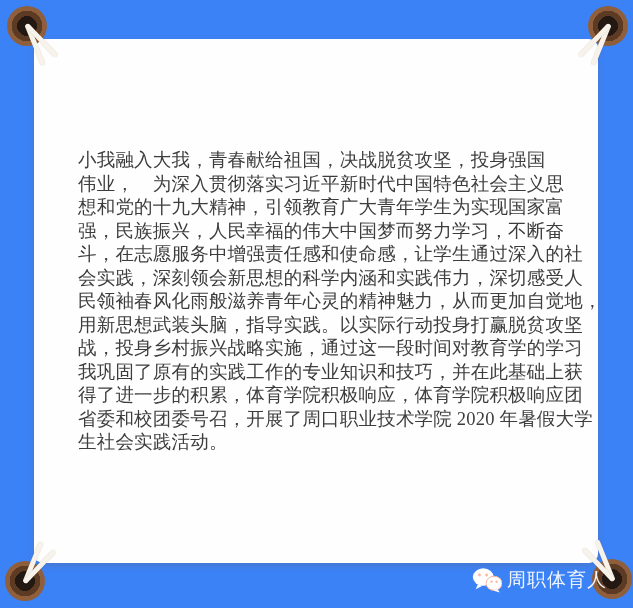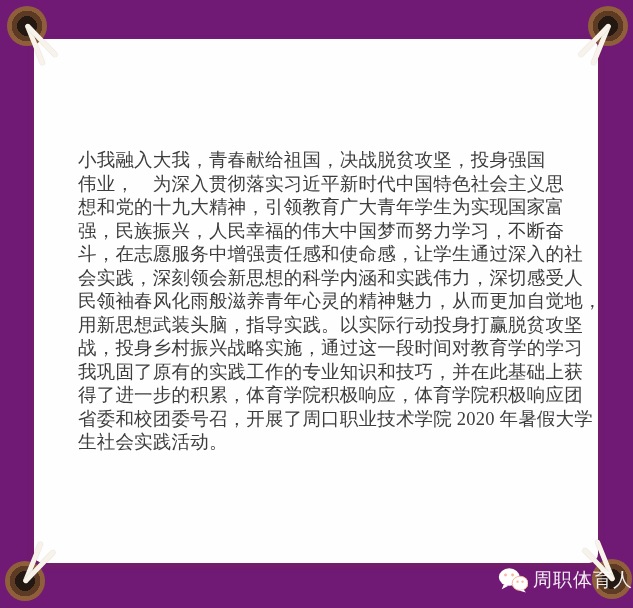--- a/index.html
+++ b/index.html
@@ -2,21 +2,21 @@
 <html><head>
 <meta charset="utf-8">
 <style>
   html, body { margin: 0; padding: 0; }
   body { width: 633px; height: 608px; overflow: hidden; }
 
   .canvas {
     position: relative;
     width: 633px;
     height: 608px;
-    background: #701a75;
+    background: #3b82f6;
     overflow: hidden;
     font-family: "Liberation Sans", sans-serif;
   }
 
   .paper {
     position: absolute;
     left: 34px;
     top: 39px;
     width: 564px;
     height: 524px;
@@ -76,21 +76,21 @@
   .pin-tl .s2 { transform: rotate(-44deg); }
   .pin-tr .s1 { transform: rotate(22deg); }
   .pin-tr .s2 { transform: rotate(44deg); }
   .pin-bl .s1 { transform: rotate(-158deg); }
   .pin-bl .s2 { transform: rotate(-136deg); }
   .pin-br .s1 { transform: rotate(158deg); }
   .pin-br .s2 { transform: rotate(136deg); }
 
   .watermark {
     position: absolute;
-    left: 498px;
+    left: 472px;
     top: 567px;
     display: flex;
     align-items: center;
     gap: 5px;
     z-index: 5;
   }
   .watermark-label {
     color: rgba(255, 255, 255, 0.92);
     font-size: 19px;
     letter-spacing: 1px;

